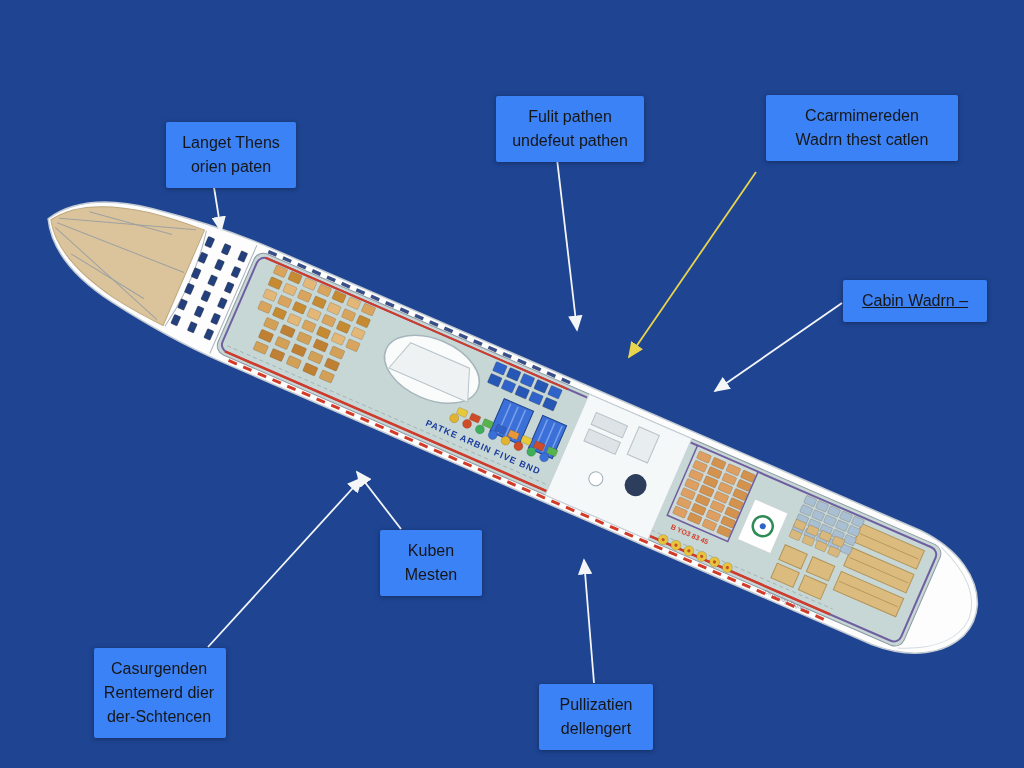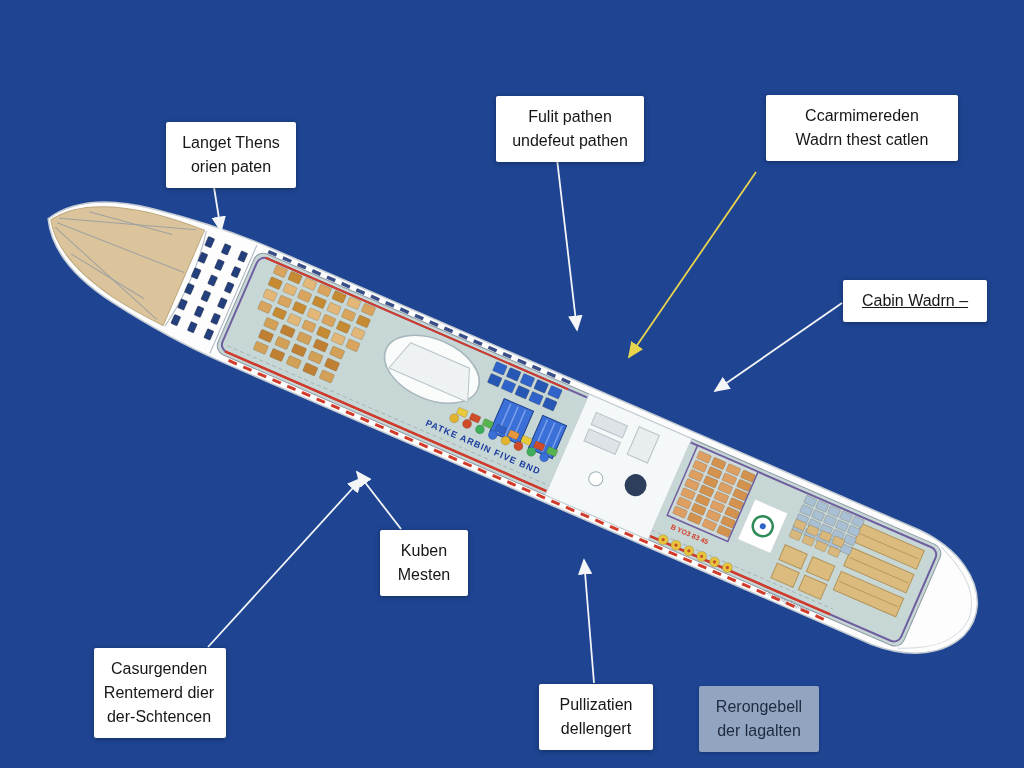--- a/index.html
+++ b/index.html
@@ -1,20 +1,20 @@
 <!DOCTYPE html>
 <html><head>
 <meta charset="utf-8">
 <style>
   html,body{margin:0;padding:0;width:1024px;height:768px;overflow:hidden;
     font-family:"Liberation Sans", sans-serif;}
   #stage{position:relative;width:1024px;height:768px;background:#1e4492;}
   svg{position:absolute;left:0;top:0;}
   svg text{font-family:"Liberation Sans", sans-serif;}
-  .callout{position:absolute;box-sizing:border-box;background:#ffffff;color:#161616;
+  .callout{position:absolute;box-sizing:border-box;background:#3b82f6;color:#161616;
     font-size:16px;line-height:1.5;text-align:center;padding:9px 10px;border-radius:2px;
     box-shadow:0 1px 5px rgba(0,0,0,.35);}
   .callout.muted{background:#92a4bf;color:#1e2a40;box-shadow:0 1px 3px rgba(0,0,0,.25);}
   .callout div{white-space:nowrap;}
 </style>
 </head>
 <body>
 
 <div id="stage">
 
@@ -347,34 +347,30 @@
 
   <div class="callout" style="left:766px;top:95px;width:192px;">
     <div>Ccarmimereden</div>
     <div>Wadrn thest catlen</div>
   </div>
 
   <div class="callout" style="left:843px;top:280px;width:144px;text-decoration:underline;">
     <div>Cabin Wadrn –</div>
   </div>
 
-  <div class="callout" style="left:380px;top:530px;width:88px;">
+  <div class="callout" style="left:380px;top:530px;width:102px;">
     <div>Kuben</div>
     <div>Mesten</div>
   </div>
 
   <div class="callout" style="left:94px;top:648px;width:132px;padding-left:8px;">
     <div>Casurgenden</div>
     <div>Rentemerd dier</div>
     <div>der-Schtencen</div>
   </div>
 
   <div class="callout" style="left:539px;top:684px;width:114px;">
     <div>Pullizatien</div>
     <div>dellengert</div>
   </div>
 
-  <div class="callout muted" style="left:699px;top:686px;width:120px;">
-    <div>Rerongebell</div>
-    <div>der lagalten</div>
-  </div>
 
 </div>
 
 </body></html>

